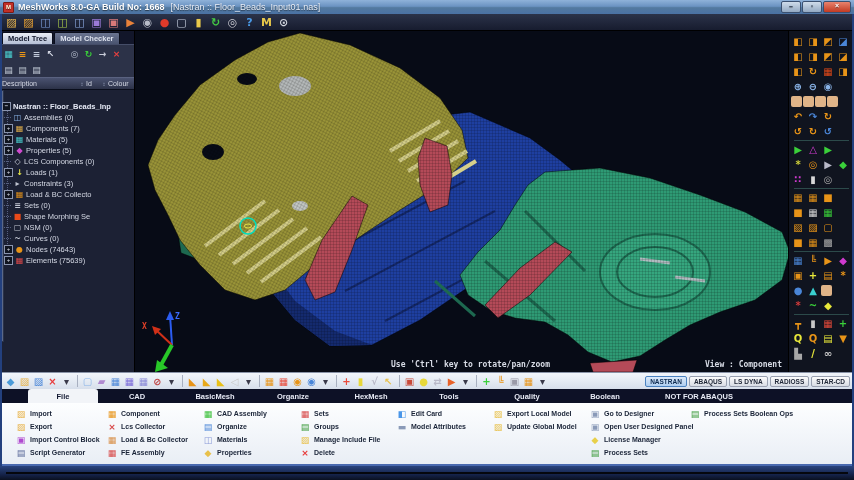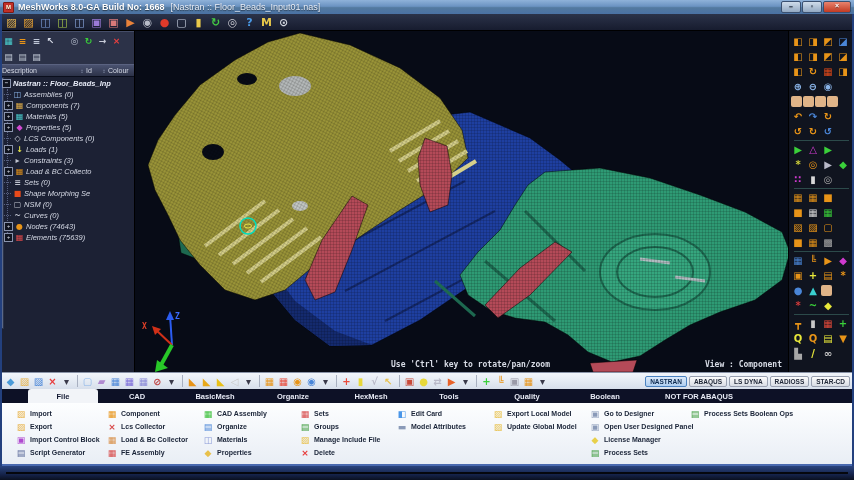--- a/index.html
+++ b/index.html
@@ -41,21 +41,21 @@
   #lp-tools2{height:13px;}
   #lp-tools1 .icon,#lp-tools2 .icon{width:13px;height:12px;font-size:9px;line-height:12px;margin-right:1px;}
   .lp-gap{width:10px;}
   #lp-header{display:flex;align-items:center;height:11px;font-size:7px;color:#d6daе6;
     color:#d6dae6;background:linear-gradient(#4a5270,#2c3248);border-top:1px solid #5a6280;
     border-bottom:1px solid #0a0e1c;padding:0 2px;}
   #lp-header .colsep{color:#9aa6c0;font-size:6px;width:8px;text-align:center;}
   #col-desc{flex:1;}
   #col-id{width:14px;}
   #col-colour{width:24px;overflow:hidden;}
-  #tree{position:relative;font-size:7.5px;color:#d4d8e4;padding-top:1px;height:252px;overflow:hidden;font-style:italic;}
+  #tree{position:relative;font-size:7.5px;color:#d4d8e4;padding-top:11px;height:252px;overflow:hidden;}
   #tree-vline{position:absolute;left:7px;top:12px;height:152px;border-left:1px dotted #566080;}
   .trow{display:flex;align-items:center;height:11px;white-space:nowrap;position:relative;}
   .trow .exp{width:7px;height:7px;border:1px solid #8a94ae;background:#10141f;color:#d8dce8;
     font-size:6px;line-height:6px;text-align:center;margin:0 2px 0 2px;flex:none;}
   .trow .twig{width:7px;height:1px;border-top:1px dotted #566080;margin:0 2px 0 4px;flex:none;}
   .trow .exp.child{margin-left:4px;}
   .trow .ticon{width:9px;height:9px;font-size:8px;line-height:9px;margin-right:2px;flex:none;}
   .trow.root{font-weight:bold;color:#e4e8f4;}
   #tree-scroll{position:absolute;left:0px;top:0px;width:4px;height:252px;background:#5a6888;
     border:1px solid #2a3248;box-sizing:border-box;}
@@ -141,20 +141,24 @@
       <span class="icon" style="color: rgb(208, 208, 216);">◎</span>
       <span class="icon" style="color: rgb(74, 154, 232);">?</span>
       <span class="icon" style="color: rgb(232, 200, 74);">M</span>
       <span class="icon" style="color: rgb(208, 212, 220);">⊙</span>
     </span>
 </div>
 
 <div id="main">
 
   <div id="left-panel">
+    <div id="lp-tabs">
+        <div class="lp-tab active">Model Tree</div>
+        <div class="lp-tab">Model Checker</div>
+      </div>
     <div id="lp-tools1">
         <span class="icon" style="color: rgb(74, 208, 208);">▦</span>
         <span class="icon" style="color: rgb(232, 148, 24);">≡</span>
         <span class="icon" style="color: rgb(192, 200, 216);">≡</span>
         <span class="icon" style="color: rgb(216, 220, 232);">↖</span>
         <span class="lp-gap"></span>
         <span class="icon" style="color: rgb(176, 184, 200);">◎</span>
         <span class="icon" style="color: rgb(58, 208, 58);">↻</span>
         <span class="icon" style="color: rgb(200, 204, 216);">→</span>
         <span class="icon" style="color: rgb(232, 64, 64);">×</span>

